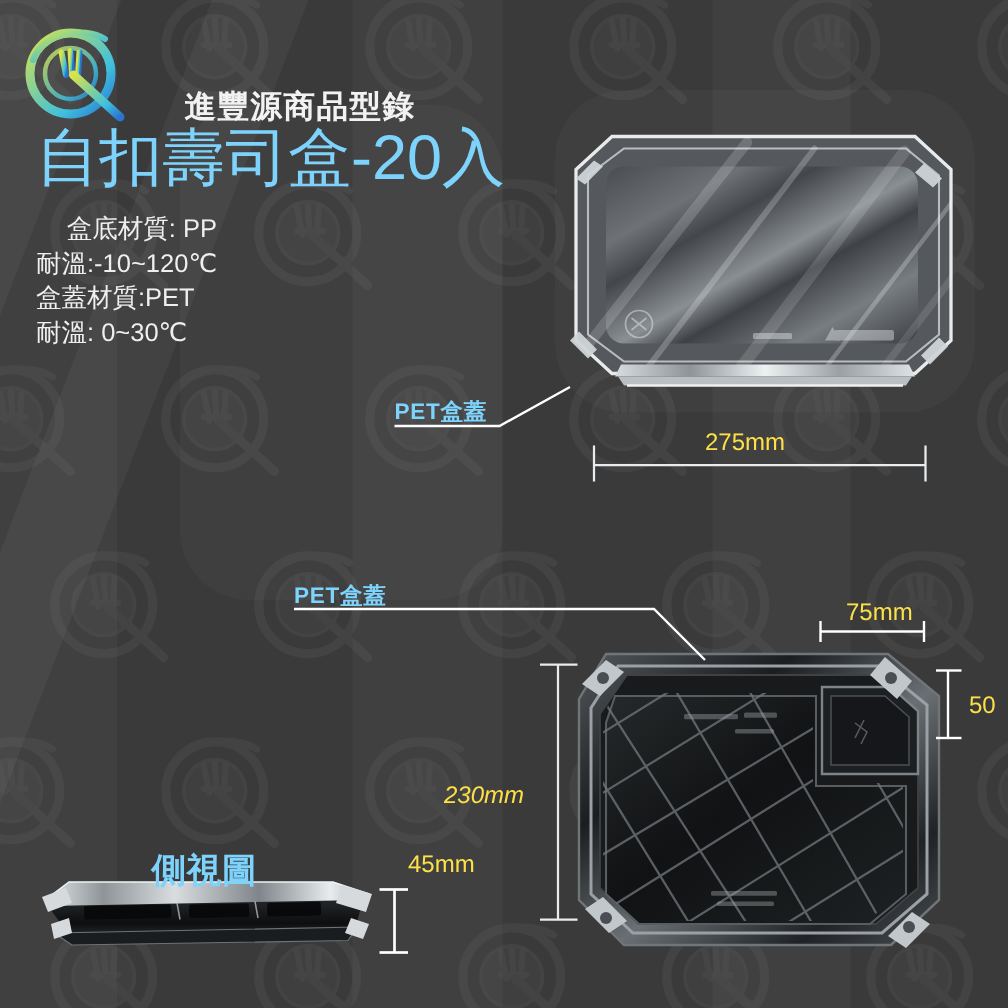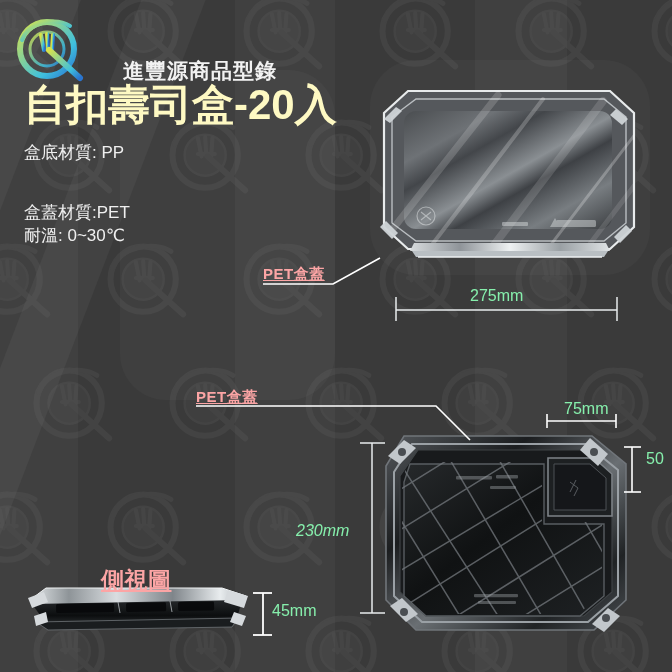--- a/index.html
+++ b/index.html
@@ -33,47 +33,47 @@
 
   #logo { position:absolute; left:8px; top:12px; width:86px; height:82px; }
 
   #catalog-title {
     position:absolute; left:123px; top:57px;
     font-size:21px; font-weight:bold; color:#f2f2f2;
     letter-spacing:1px; white-space:nowrap;
   }
   #product-title {
     position:absolute; left:24px; top:84px;
-    font-size:42px; color:#fef9c3; white-space:nowrap;
-    letter-spacing:0px; line-height:1;font-weight:bold;
+    font-size:42px; color:#7dd3fc; white-space:nowrap;
+    letter-spacing:0px; line-height:1;
   }
   .spec {
     position:absolute; left:24px;
     font-size:17px; color:#efefef; white-space:nowrap; line-height:1.35;
   }
   #spec-base { top:142px;text-align:right; }
-  #spec-lid  { top:202px; }
+  #spec-lid  { top:188px; }
 
   
   .callout-label {
     position:absolute; font-size:15px; font-weight:bold;
-    color:#fca5a5; white-space:nowrap; letter-spacing:.5px;text-decoration:underline;
+    color:#7dd3fc; white-space:nowrap; letter-spacing:.5px;
   }
   #label-pet { left:263px; top:265px; }
   #label-pp  { left:196px; top:388px; }
   #label-side{ left:101px; top:565px; font-size:23px; }
 
   .dim-text {
-    position:absolute; font-size:16px; color:#86efac; white-space:nowrap;
+    position:absolute; font-size:16px; color:#fde047; white-space:nowrap;
   }
   #dim-275 { left:470px; top:287px; }
   #dim-75  { left:564px; top:400px; }
-  #dim-50  { left:646px; top:450px; }
+  #dim-50  { left:646px; top:462px; }
   #dim-230 { left:296px; top:522px;font-style:italic; }
-  #dim-45  { left:272px; top:602px; }
+  #dim-45  { left:272px; top:568px; }
 
   svg.ov { position:absolute; left:0; top:0; width:672px; height:672px; overflow:visible; }
 
   
   .prod { position:absolute; }
   #lid-photo  { left:378px; top:85px;  width:262px; height:175px; }
   #tray-photo { left:378px; top:428px; width:260px; height:210px; }
   #side-photo { left:22px;  top:582px; width:232px; height:52px; }
 </style>
 </head>
@@ -511,20 +511,21 @@
         <path d="M33 36 L47 36"></path>
       </g>
       <line x1="41" y1="38" x2="72" y2="66" stroke="url(#lg)" stroke-width="6" stroke-linecap="round"></line>
     </svg>
 
     <div id="catalog-title">進豐源商品型錄</div>
     <div id="product-title">自扣壽司盒-20入</div>
 
     <div class="spec" id="spec-base">
       <div>盒底材質: PP</div>
+      <div>耐溫:-10~120℃</div>
     </div>
     <div class="spec" id="spec-lid">
       <div>盒蓋材質:PET</div>
       <div>耐溫: 0~30℃</div>
     </div>
 
     <svg class="prod" id="lid-photo" viewBox="0 0 262 175">
       <defs>
         <linearGradient id="lidface" x1="0" y1="0" x2="1" y2="1">
           <stop offset="0%" stop-color="#4a4d50"></stop>

